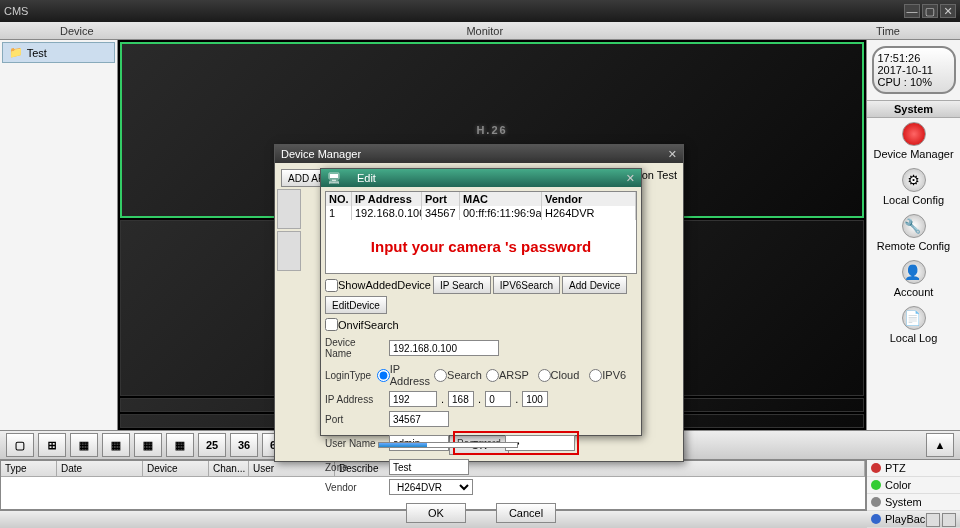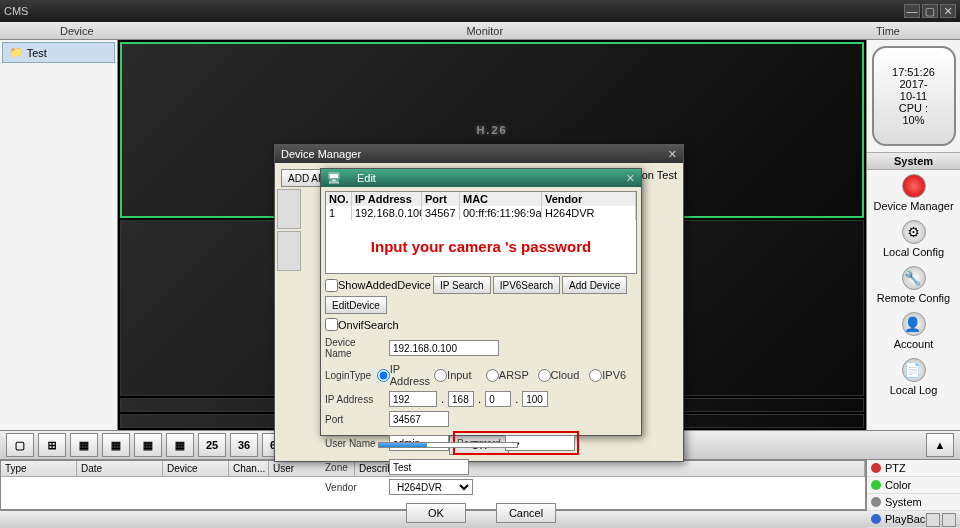--- a/index.html
+++ b/index.html
@@ -12,21 +12,21 @@
 .menubar { height: 18px; background: linear-gradient(#e8e8e8,#d0d0d0); display:flex; align-items:center; border-bottom:1px solid #888;}
 .menubar .m{padding:0 60px;color:#333}
 
 .main { position:relative; height: 390px; display:flex; background:#000; }
 .leftpane { width:118px; background:#f4f4f4; border-right:1px solid #888; }
 .leftpane .node{padding:3px 6px; background:#cde; border:1px solid #8ab; margin:2px; display:flex; align-items:center; gap:4px;}
 .viewgrid { flex:1; position:relative; background:#000; display:grid; grid-template-columns:1fr; grid-template-rows:1fr 1fr; gap:2px; padding:2px;}
 .cell{background:linear-gradient(135deg,#2a2a2a,#0a0a0a);border:1px solid #333;display:flex;align-items:center;justify-content:center;color:#888;font-size:28px;font-weight:bold;letter-spacing:2px;text-shadow:0 0 4px #666;}
 .cell.sel{border:2px solid #3c6;}
 .rightpane{width:94px;background:#f4f4f4;border-left:1px solid #888;display:flex;flex-direction:column;align-items:center;}
-.timebox{border:2px solid #888;border-radius:14px;margin:6px 4px;padding:18px;text-align:center;background:linear-gradient(#fff,#ddd);width:84px;}
+.timebox{border:2px solid #888;border-radius:14px;margin:6px 4px;padding:4px;text-align:left;background:linear-gradient(#fff,#ddd);width:84px;}
 .syshdr{background:linear-gradient(#eee,#ccc);width:100%;text-align:center;padding:2px 0;border-top:1px solid #aaa;border-bottom:1px solid #aaa;font-weight:bold}
 .rbtn{width:84px;text-align:center;margin:4px 0;cursor:pointer}
 .rbtn .ic{width:24px;height:24px;margin:0 auto 2px;border-radius:50%;background:radial-gradient(#fff,#bbb);border:1px solid #999;display:flex;align-items:center;justify-content:center;font-size:14px}
 
 .toolbar{height:30px;background:linear-gradient(#eee,#ccc);display:flex;align-items:center;padding:0 6px;gap:4px;border-top:1px solid #888;border-bottom:1px solid #888;}
 .tbtn{width:28px;height:24px;background:linear-gradient(#fff,#ddd);border:1px solid #888;display:flex;align-items:center;justify-content:center;cursor:pointer;font-weight:bold}
 .slider{flex:0 0 140px;height:6px;background:#fff;border:1px solid #888;margin-left:20px;position:relative}
 .slider .fill{height:100%;width:35%;background:linear-gradient(#6af,#28c)}
 
 .loggrid{height:50px;display:flex;background:#f4f4f4;}
@@ -199,21 +199,21 @@
             <input type="text" style="width: 110px;" value="192.168.0.100">
           </div>
         <div class="row">
             <label>LoginType</label>
           <label class="chk">
               <input type="radio" checked="" style="">
               <span>IP Address</span>
             </label>
           <label class="chk">
               <input type="radio" style="">
-              <span>Input</span>
+              <span>Search</span>
             </label>
           <label class="chk">
               <input type="radio" style="">
               <span>ARSP</span>
             </label>
           <label class="chk">
               <input type="radio" style="">
               <span>Cloud</span>
             </label>
           <label class="chk">
@@ -268,21 +268,21 @@
   <div class="slider">
       <div class="fill"></div>
     </div>
   <span style="flex:1"></span>
   <div class="tbtn">▲</div>
 </div>
 
 <div class="loggrid">
   <div class="logtable">
     <div class="hdr">
-      <div style="width:76px">Type</div>
+      <div style="width:56px">Type</div>
       <div style="width:86px">Date</div>
       <div style="width:66px">Device</div>
       <div style="width:40px">Chan...</div>
       <div style="width:86px">User</div>
       <div style="flex:1">Describe</div>
     </div>
   </div>
   <div class="sidelist">
     <div class="row">
         <span class="dot" style="background:#c33"></span>

